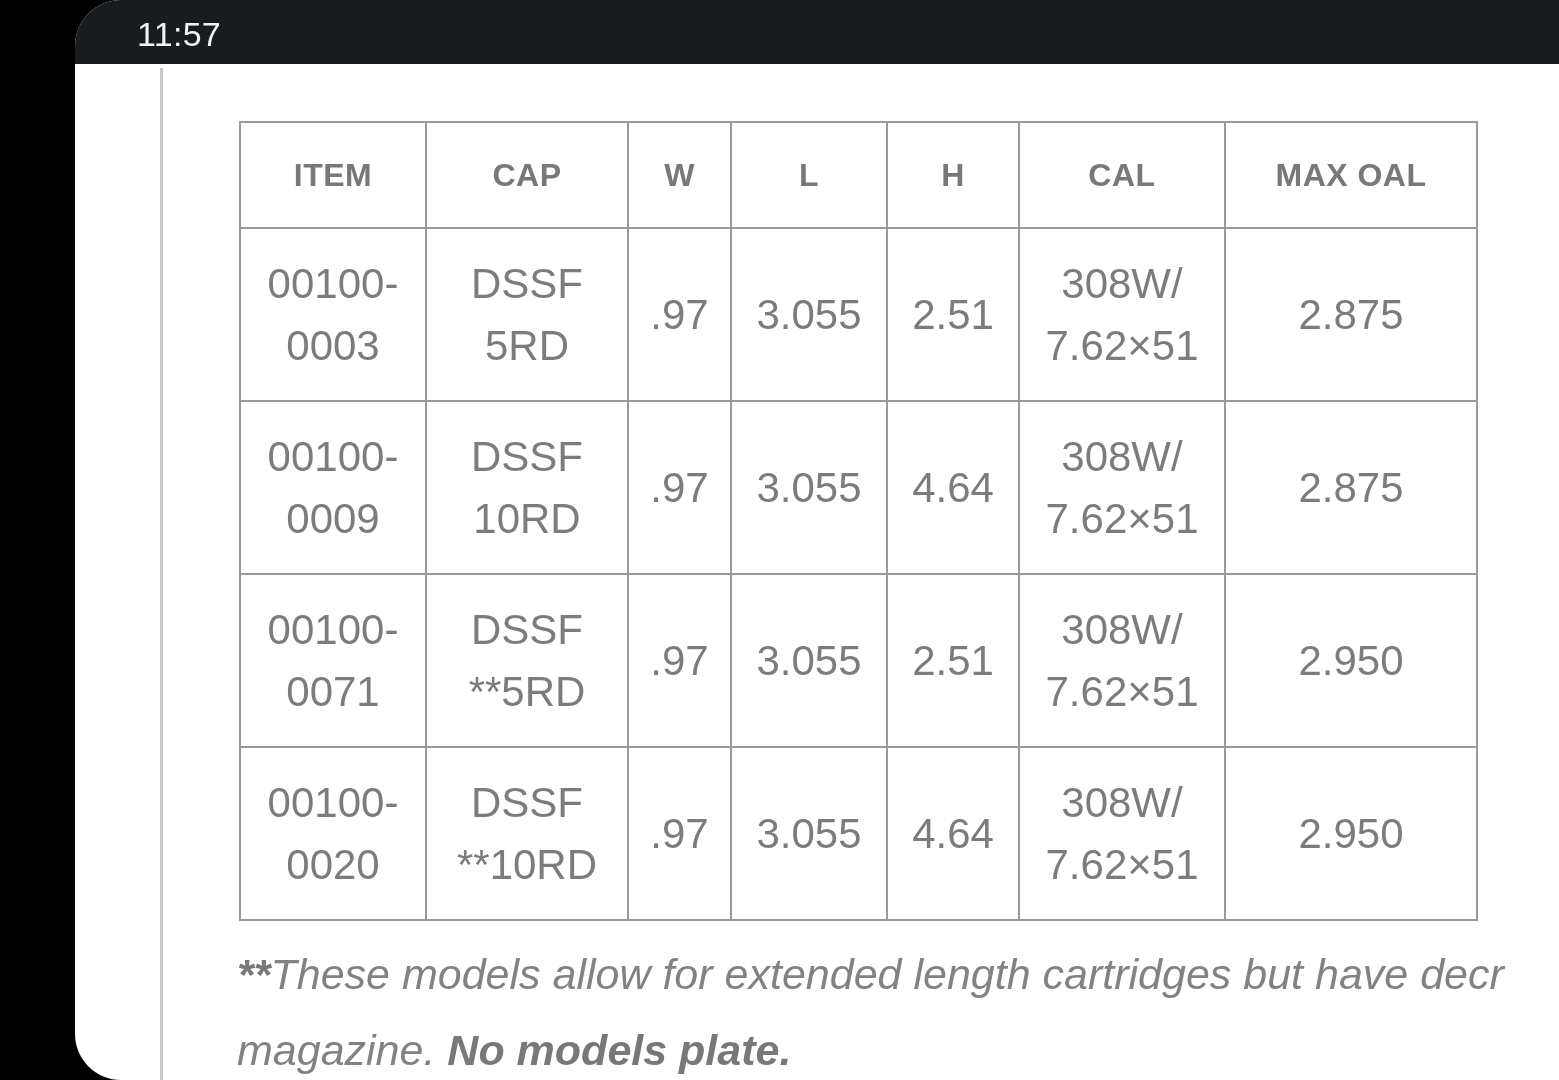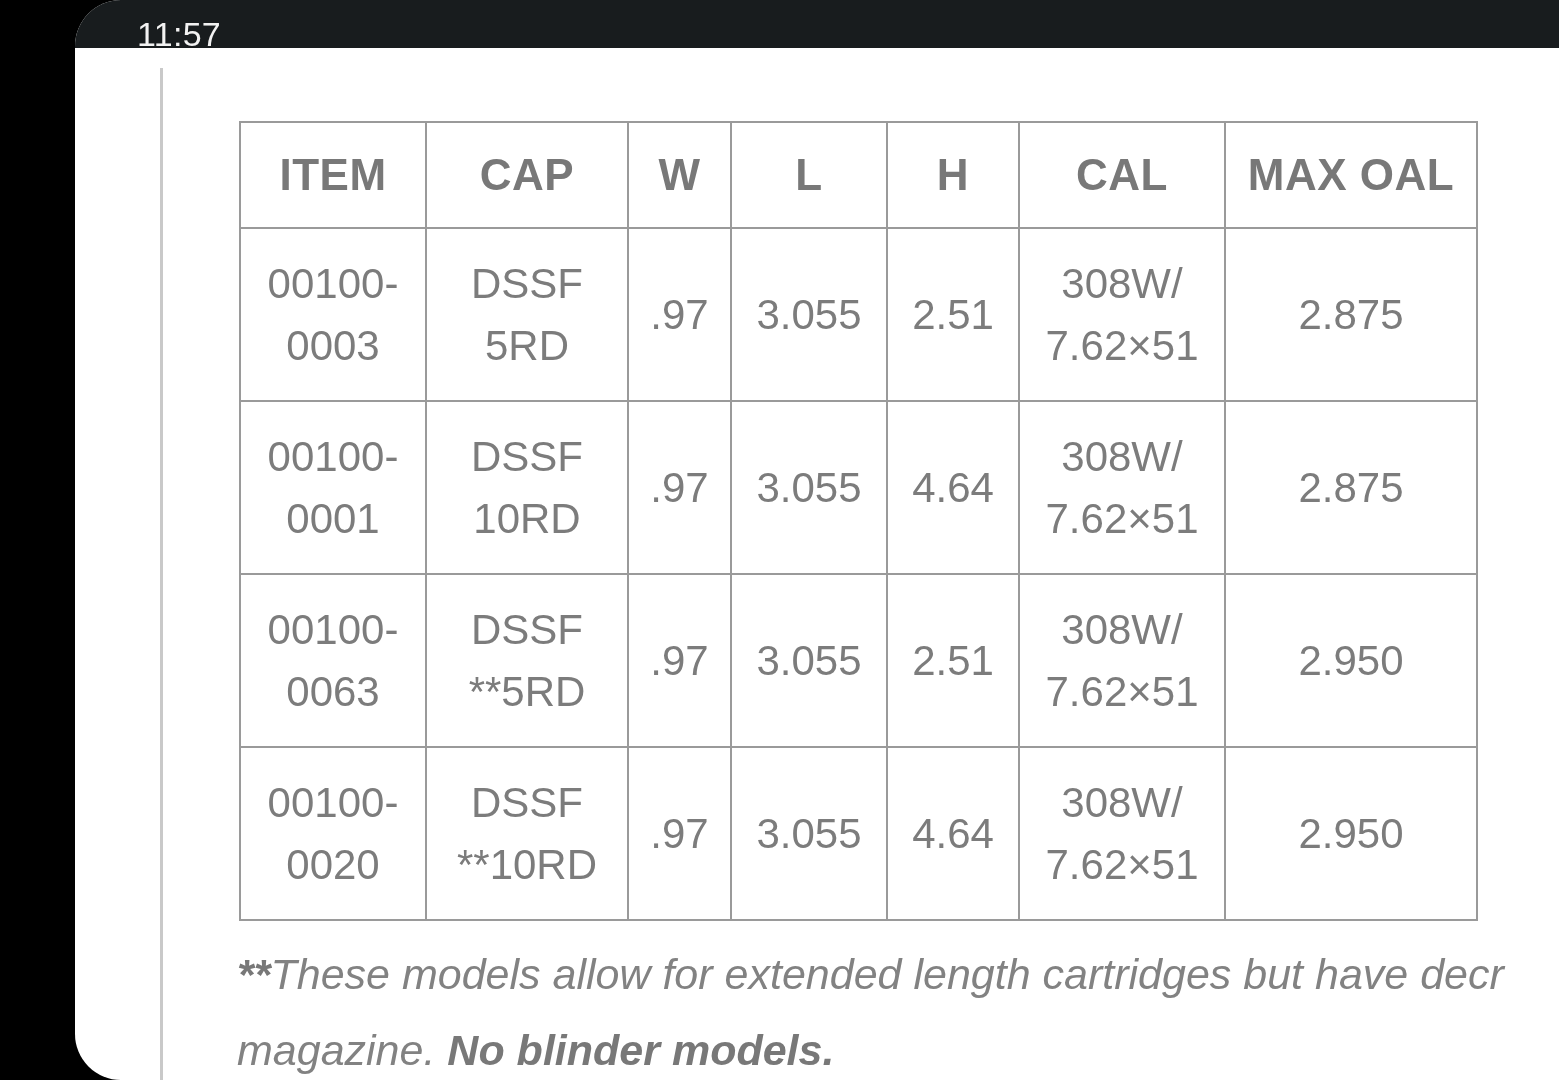--- a/index.html
+++ b/index.html
@@ -23,21 +23,21 @@
     height: 1080px;
     background: #000000;
   }
 
   
   #status-bar {
     position: absolute;
     left: 75px;
     top: 0;
     width: 1484px;
-    height: 48px;
+    height: 64px;
     background: #181c1e;
     border-top-left-radius: 46px;
     z-index: 3;
   }
   #status-bar-time {
     position: absolute;
     left: 62px;
     top: 12px;
     font-size: 34px;
     color: #f2f2f2;
@@ -88,21 +88,21 @@
   table.spec-table th {
     border: 2px solid #9a9a9a;
     color: #7c7c7c;
     text-align: center;
     vertical-align: middle;
     padding: 0 4px;
     font-family: "Liberation Sans", sans-serif;
   }
   table.spec-table th {
     height: 104px;
-    font-size: 44px;
+    font-size: 32px;
     font-weight: bold;
     letter-spacing: 0.5px;
     color: #787878;
   }
   table.spec-table td {
     height: 171px;
     font-size: 42px;
     font-weight: normal;
     line-height: 62px;
   }
@@ -194,40 +194,40 @@
           <td>
             <span class="cell-two-line">308W/</span>
             <span class="cell-two-line">7.62×51</span>
           </td>
           <td>2.875</td>
         </tr>
 
         <tr>
           <td>
             <span class="cell-two-line">00100-</span>
-            <span class="cell-two-line">0001</span>
+            <span class="cell-two-line">0009</span>
           </td>
           <td>
             <span class="cell-two-line">DSSF</span>
             <span class="cell-two-line">10RD</span>
           </td>
           <td>.97</td>
           <td>3.055</td>
           <td>4.64</td>
           <td>
             <span class="cell-two-line">308W/</span>
             <span class="cell-two-line">7.62×51</span>
           </td>
           <td>2.875</td>
         </tr>
 
         <tr>
           <td>
             <span class="cell-two-line">00100-</span>
-            <span class="cell-two-line">0063</span>
+            <span class="cell-two-line">0071</span>
           </td>
           <td>
             <span class="cell-two-line">DSSF</span>
             <span class="cell-two-line">**5RD</span>
           </td>
           <td>.97</td>
           <td>3.055</td>
           <td>2.51</td>
           <td>
             <span class="cell-two-line">308W/</span>
@@ -253,16 +253,16 @@
             <span class="cell-two-line">7.62×51</span>
           </td>
           <td>2.950</td>
         </tr>
       </tbody>
     </table>
   </div>
 
   <div id="footnote">
     <span class="fn-line"><span class="fn-strong">**</span><span>These models allow for extended length cartridges but have decr</span></span>
-    <span class="fn-line"><span>magazine. </span><span class="fn-strong">No blinder models.</span></span>
+    <span class="fn-line"><span>magazine. </span><span class="fn-strong">No models plate.</span></span>
   </div>
 
 </div>
 
 </body></html>

